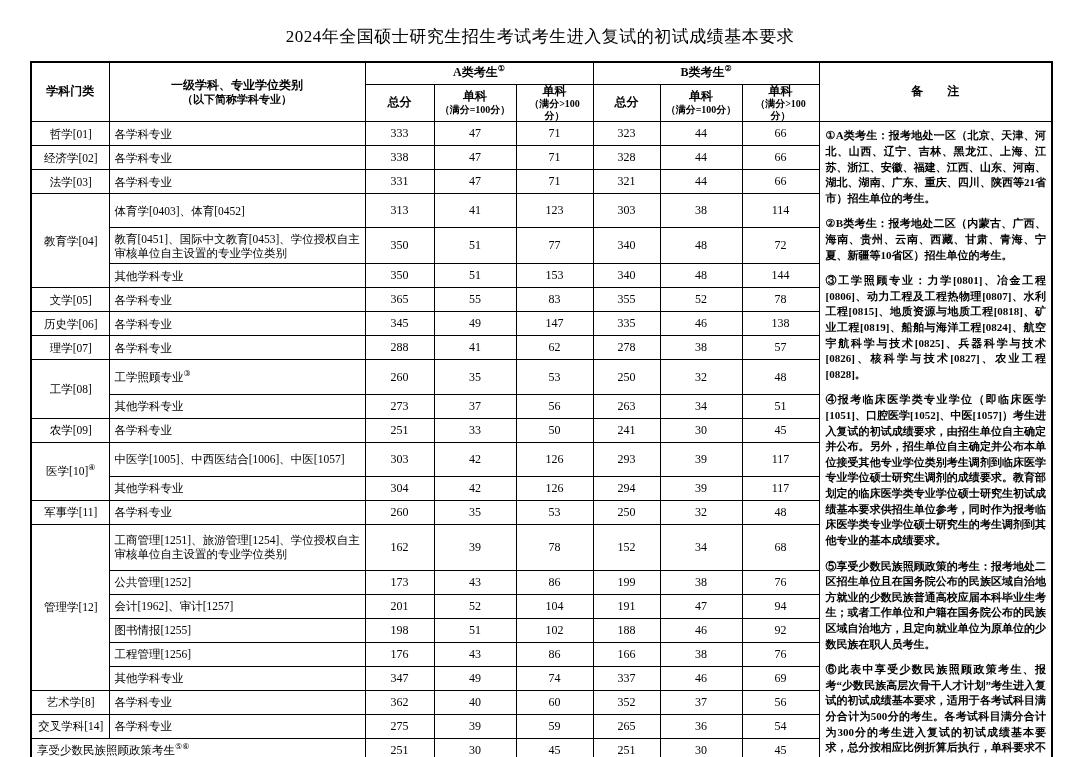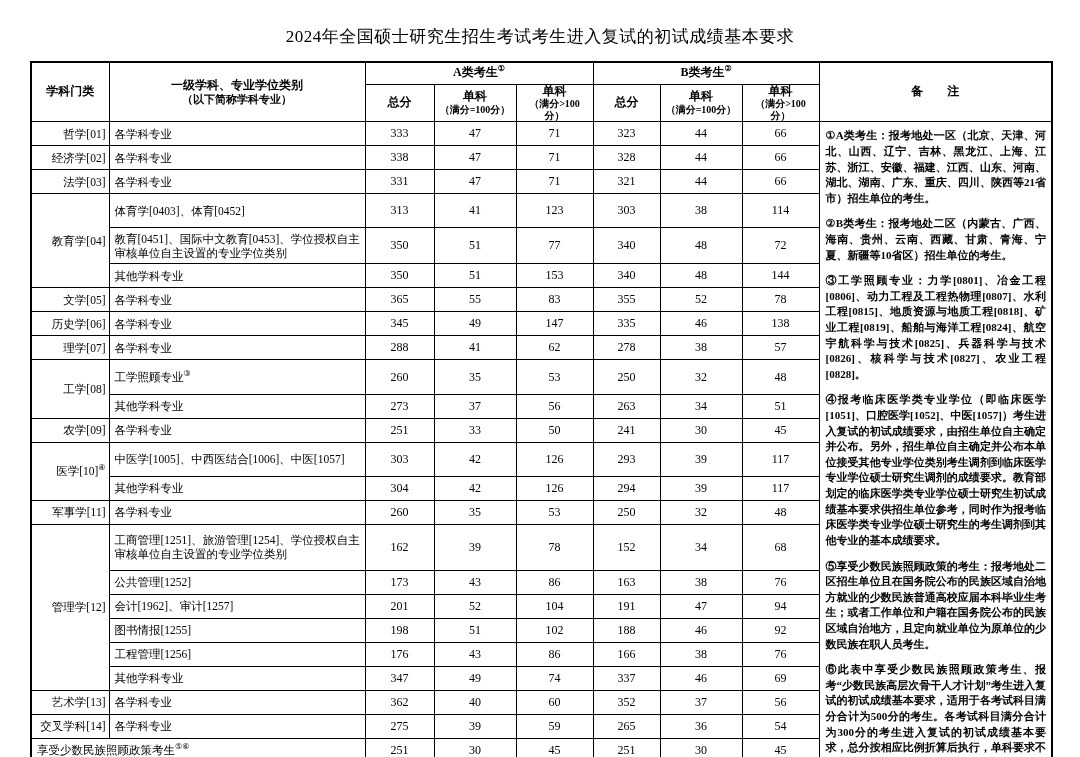--- a/index.html
+++ b/index.html
@@ -33,21 +33,21 @@
     overflow: hidden;
   }
   tr { height: 24px; }
   tr.h1 { height: 22px; }
   tr.h2 { height: 34px; }
   tr.tall { height: 36px; }
   .hc { text-align: center; font-weight: bold; line-height: 1.15; }
   .hc .sub-line { font-size: 10px; font-weight: bold; }
   .hc .line2 { font-size: 11px; font-weight: bold; }
   .num { text-align: center; }
-  .cat { text-align: right; padding-left: 4px; font-size: 11.5px; line-height: 1.25; margin-left: 40px; }
+  .cat { text-align: center; padding-left: 4px; font-size: 11.5px; line-height: 1.25; margin-left: 40px; }
   .sub { text-align: left; padding-left: 5px; font-size: 11.5px; line-height: 1.25; }
   sup.sp { font-size: 8px; vertical-align: super; line-height: 0; }
   td.notes-cell {
     vertical-align: top;
     padding: 6px 5px 4px 6px;
   }
   td.notes-cell p.np {
     font-size: 11px;
     font-weight: bold;
     line-height: 1.42;
@@ -287,21 +287,21 @@
       <td class="num">152</td>
       <td class="num">34</td>
       <td class="num">68</td>
     </tr>
 
     <tr>
       <td class="sub">公共管理[1252]</td>
       <td class="num">173</td>
       <td class="num">43</td>
       <td class="num">86</td>
-      <td class="num">163</td>
+      <td class="num">199</td>
       <td class="num">38</td>
       <td class="num">76</td>
     </tr>
 
     <tr>
       <td class="sub">会计[1962]、审计[1257]</td>
       <td class="num">201</td>
       <td class="num">52</td>
       <td class="num">104</td>
       <td class="num">191</td>
@@ -333,21 +333,21 @@
       <td class="sub">其他学科专业</td>
       <td class="num">347</td>
       <td class="num">49</td>
       <td class="num">74</td>
       <td class="num">337</td>
       <td class="num">46</td>
       <td class="num">69</td>
     </tr>
 
     <tr>
-      <td class="cat">艺术学[13]</td>
+      <td class="cat">艺术学[8]</td>
       <td class="sub">各学科专业</td>
       <td class="num">362</td>
       <td class="num">40</td>
       <td class="num">60</td>
       <td class="num">352</td>
       <td class="num">37</td>
       <td class="num">56</td>
     </tr>
 
     <tr>

